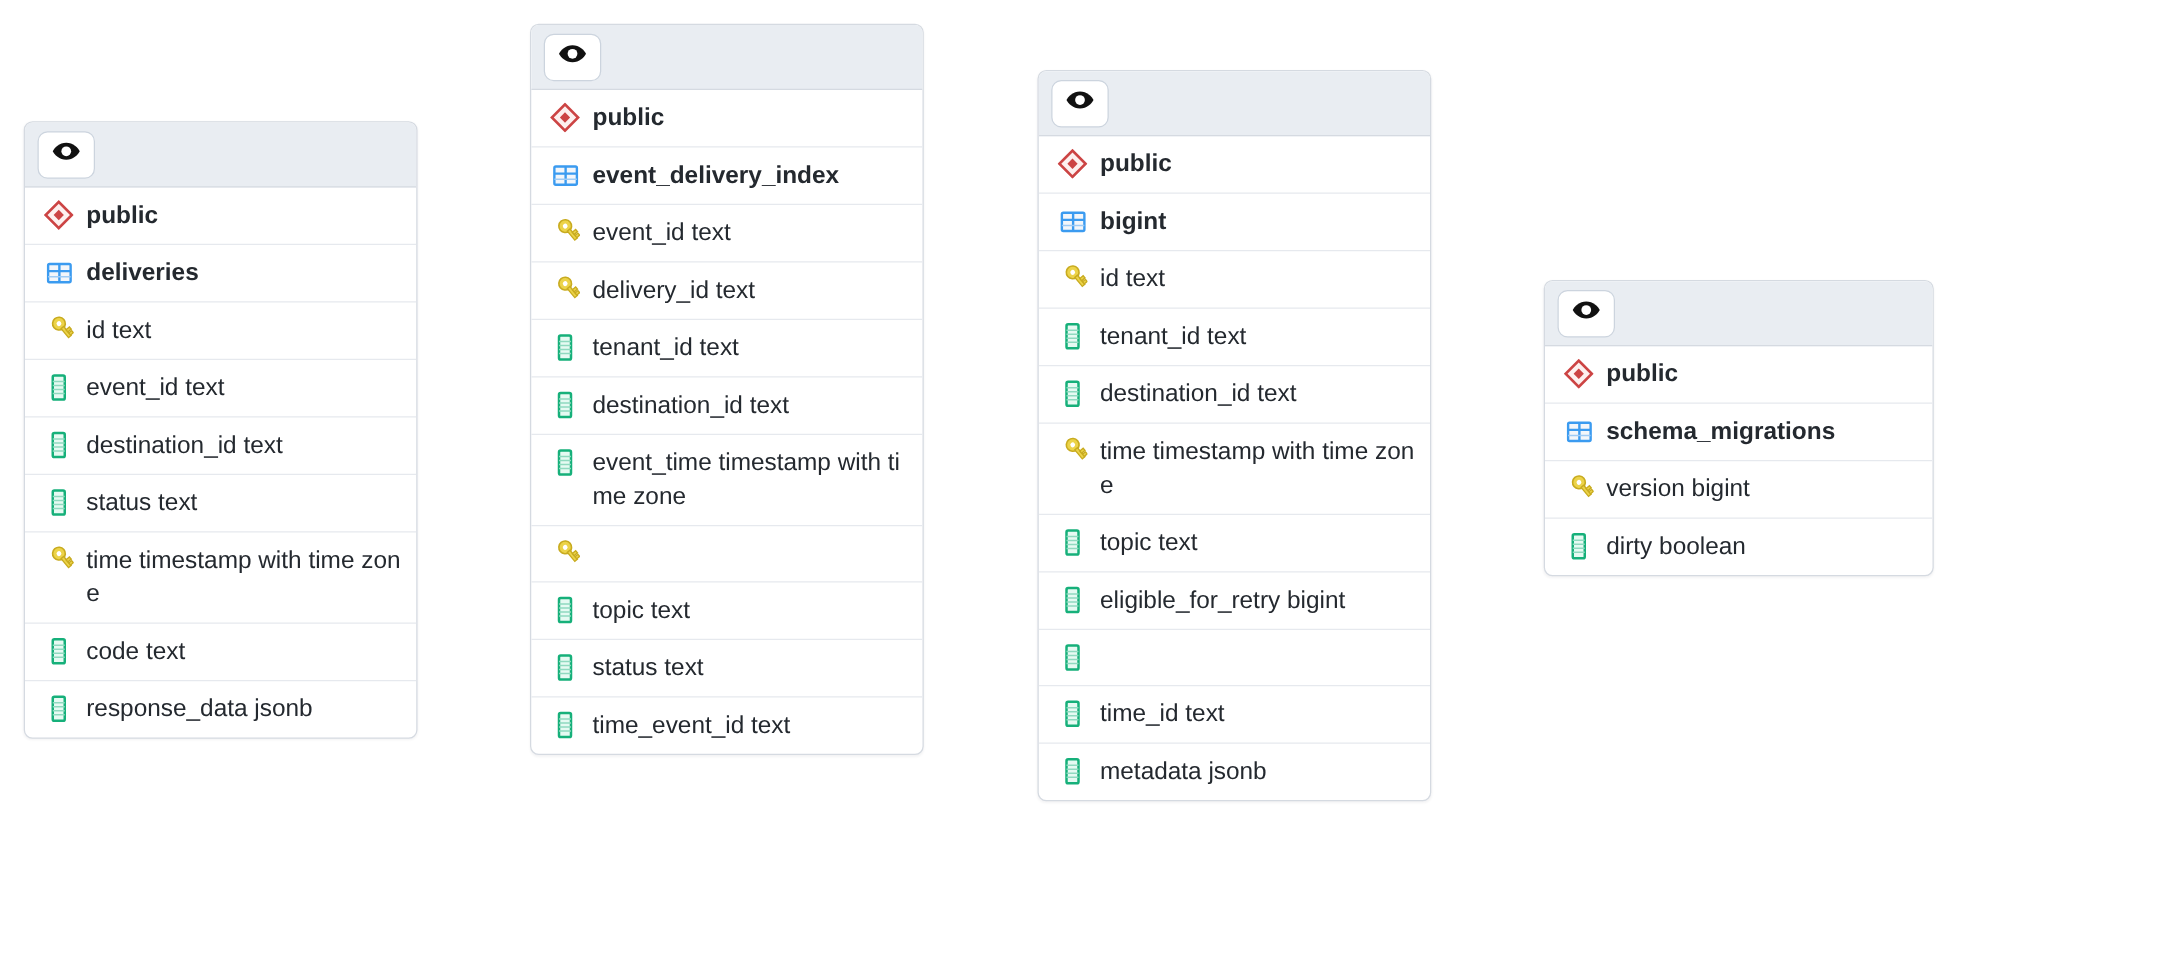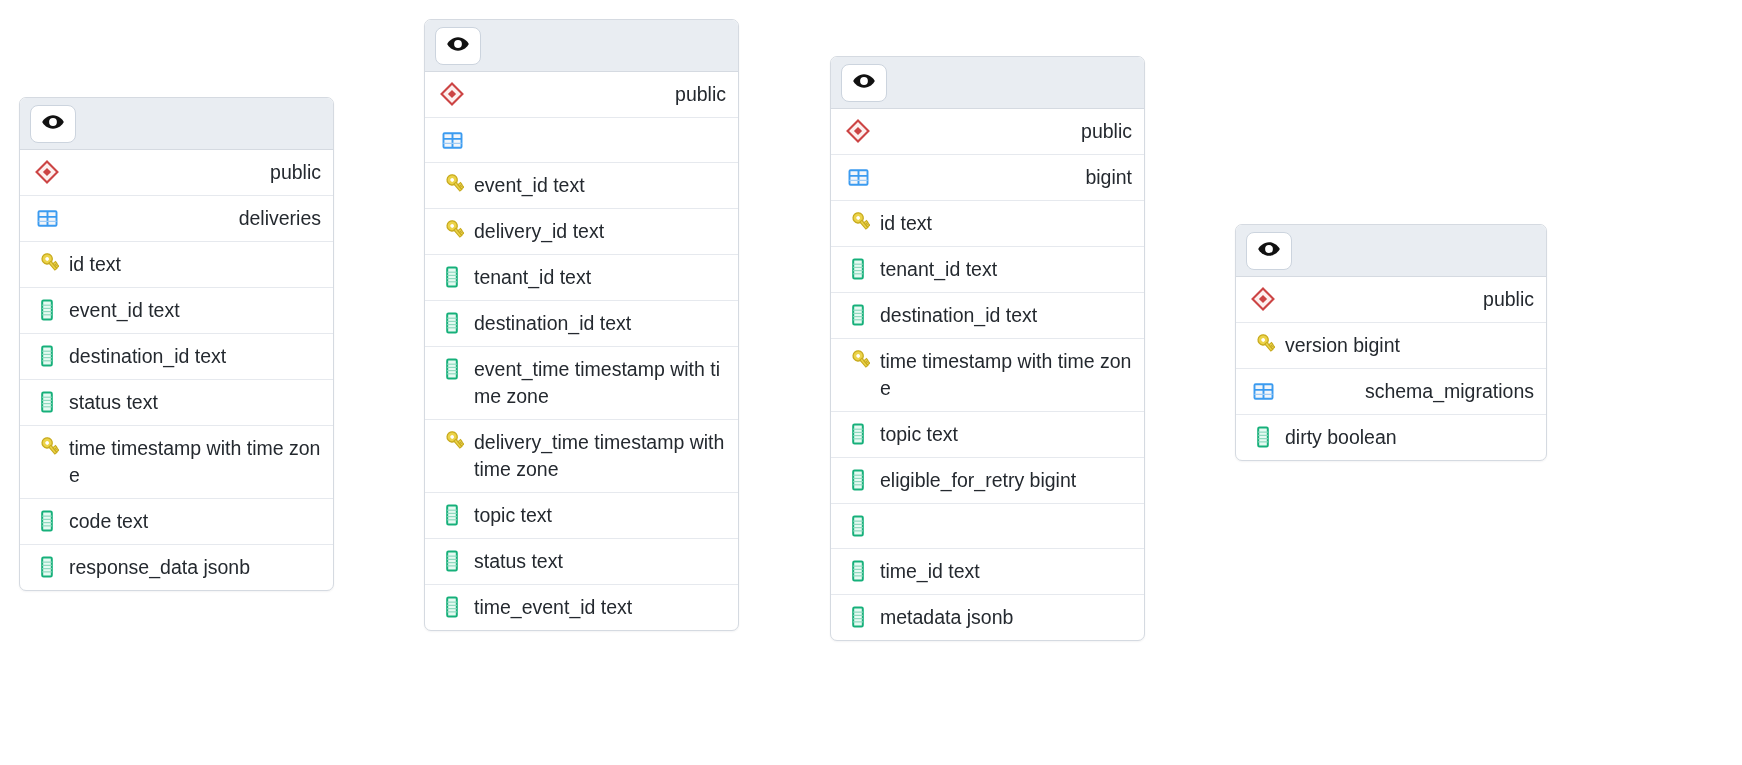--- a/index.html
+++ b/index.html
@@ -59,23 +59,22 @@
   }
   .row .lbl{
     font-size:19.5px;
     line-height:27px;
     color:#24292f;
     word-break:break-all;
     flex:1 1 auto;
   }
   .row.schema .lbl,
   .row.table .lbl{
-    font-weight:normal;
+    font-weight:bold;
     word-break:normal;
-    text-align:right;
   }
 </style>
 </head>
 <body>
 
 <div class="canvas">
     <div class="card" style="left: 19px; top: 97px; width: 315px;">
       <div class="card-header">
         <div class="eye-btn">
           <span><svg width="26" height="26" viewBox="0 0 26 26">
@@ -213,20 +212,21 @@
       </div>
       <div class="row table">
         <span class="ico">
           <svg width="23" height="23" viewBox="0 0 24 24">
             <rect x="2.6" y="4.4" width="18.8" height="15.2" rx="1.2" fill="#f3f6fa" stroke="#3b9bf0" stroke-width="2"></rect>
             <line x1="2.6" y1="10.3" x2="21.4" y2="10.3" stroke="#3b9bf0" stroke-width="2"></line>
             <line x1="12" y1="4.4" x2="12" y2="19.6" stroke="#3b9bf0" stroke-width="2"></line>
             <line x1="2.6" y1="15" x2="21.4" y2="15" stroke="#9ecbf5" stroke-width="1.3"></line>
           </svg>
         </span>
+        <span class="lbl">event_delivery_index</span>
       </div>
       <div class="row column">
         <span class="ico">
           <svg width="24" height="24" viewBox="0 0 24 24">
             <g transform="rotate(-40 12 12)">
               <circle cx="15.4" cy="8.2" r="5.1" fill="#ecd349" stroke="#c8ab1f" stroke-width="1.3"></circle>
               <circle cx="15.4" cy="8.2" r="1.9" fill="#ffffff"></circle>
               <rect x="14.1" y="12.4" width="2.7" height="9.3" fill="#ecd349" stroke="#c8ab1f" stroke-width="1.1"></rect>
               <rect x="16.6" y="15.6" width="3.5" height="2.3" fill="#ecd349" stroke="#c8ab1f" stroke-width="1.1"></rect>
               <rect x="16.6" y="19.0" width="3.0" height="2.2" fill="#ecd349" stroke="#c8ab1f" stroke-width="1.1"></rect>
@@ -290,21 +290,20 @@
           <svg width="24" height="24" viewBox="0 0 24 24">
             <g transform="rotate(-40 12 12)">
               <circle cx="15.4" cy="8.2" r="5.1" fill="#ecd349" stroke="#c8ab1f" stroke-width="1.3"></circle>
               <circle cx="15.4" cy="8.2" r="1.9" fill="#ffffff"></circle>
               <rect x="14.1" y="12.4" width="2.7" height="9.3" fill="#ecd349" stroke="#c8ab1f" stroke-width="1.1"></rect>
               <rect x="16.6" y="15.6" width="3.5" height="2.3" fill="#ecd349" stroke="#c8ab1f" stroke-width="1.1"></rect>
               <rect x="16.6" y="19.0" width="3.0" height="2.2" fill="#ecd349" stroke="#c8ab1f" stroke-width="1.1"></rect>
             </g>
           </svg>
         </span>
-        <span class="lbl">delivery_time timestamp with time zone</span>
       </div>
       <div class="row column">
         <span class="ico">
           <svg width="18" height="24" viewBox="0 0 18 24">
             <rect x="4.2" y="2.4" width="9.6" height="19.2" rx="1.3" fill="#e6faf2" stroke="#16b07a" stroke-width="2"></rect>
             <line x1="4.2" y1="7.2" x2="13.8" y2="7.2" stroke="#8fd9bf" stroke-width="1.2"></line>
             <line x1="4.2" y1="10.4" x2="13.8" y2="10.4" stroke="#8fd9bf" stroke-width="1.2"></line>
             <line x1="4.2" y1="13.6" x2="13.8" y2="13.6" stroke="#8fd9bf" stroke-width="1.2"></line>
             <line x1="4.2" y1="16.8" x2="13.8" y2="16.8" stroke="#8fd9bf" stroke-width="1.2"></line>
           </svg>
@@ -488,47 +487,47 @@
       </div>
       <div class="row schema">
         <span class="ico">
           <svg width="24" height="24" viewBox="0 0 24 24">
             <rect x="4.6" y="4.6" width="14.8" height="14.8" transform="rotate(45 12 12)" fill="#fdf0ef" stroke="#cc4444" stroke-width="2.1"></rect>
             <rect x="9.1" y="9.1" width="5.8" height="5.8" transform="rotate(45 12 12)" fill="#cc4444"></rect>
           </svg>
         </span>
         <span class="lbl">public</span>
       </div>
-      <div class="row column">
-        <span class="ico">
-          <svg width="24" height="24" viewBox="0 0 24 24">
-            <g transform="rotate(-40 12 12)">
-              <circle cx="15.4" cy="8.2" r="5.1" fill="#ecd349" stroke="#c8ab1f" stroke-width="1.3"></circle>
-              <circle cx="15.4" cy="8.2" r="1.9" fill="#ffffff"></circle>
-              <rect x="14.1" y="12.4" width="2.7" height="9.3" fill="#ecd349" stroke="#c8ab1f" stroke-width="1.1"></rect>
-              <rect x="16.6" y="15.6" width="3.5" height="2.3" fill="#ecd349" stroke="#c8ab1f" stroke-width="1.1"></rect>
-              <rect x="16.6" y="19.0" width="3.0" height="2.2" fill="#ecd349" stroke="#c8ab1f" stroke-width="1.1"></rect>
-            </g>
-          </svg>
-        </span>
-        <span class="lbl">version bigint</span>
-      </div>
       <div class="row table">
         <span class="ico">
           <svg width="23" height="23" viewBox="0 0 24 24">
             <rect x="2.6" y="4.4" width="18.8" height="15.2" rx="1.2" fill="#f3f6fa" stroke="#3b9bf0" stroke-width="2"></rect>
             <line x1="2.6" y1="10.3" x2="21.4" y2="10.3" stroke="#3b9bf0" stroke-width="2"></line>
             <line x1="12" y1="4.4" x2="12" y2="19.6" stroke="#3b9bf0" stroke-width="2"></line>
             <line x1="2.6" y1="15" x2="21.4" y2="15" stroke="#9ecbf5" stroke-width="1.3"></line>
           </svg>
         </span>
         <span class="lbl">schema_migrations</span>
       </div>
       <div class="row column">
         <span class="ico">
+          <svg width="24" height="24" viewBox="0 0 24 24">
+            <g transform="rotate(-40 12 12)">
+              <circle cx="15.4" cy="8.2" r="5.1" fill="#ecd349" stroke="#c8ab1f" stroke-width="1.3"></circle>
+              <circle cx="15.4" cy="8.2" r="1.9" fill="#ffffff"></circle>
+              <rect x="14.1" y="12.4" width="2.7" height="9.3" fill="#ecd349" stroke="#c8ab1f" stroke-width="1.1"></rect>
+              <rect x="16.6" y="15.6" width="3.5" height="2.3" fill="#ecd349" stroke="#c8ab1f" stroke-width="1.1"></rect>
+              <rect x="16.6" y="19.0" width="3.0" height="2.2" fill="#ecd349" stroke="#c8ab1f" stroke-width="1.1"></rect>
+            </g>
+          </svg>
+        </span>
+        <span class="lbl">version bigint</span>
+      </div>
+      <div class="row column">
+        <span class="ico">
           <svg width="18" height="24" viewBox="0 0 18 24">
             <rect x="4.2" y="2.4" width="9.6" height="19.2" rx="1.3" fill="#e6faf2" stroke="#16b07a" stroke-width="2"></rect>
             <line x1="4.2" y1="7.2" x2="13.8" y2="7.2" stroke="#8fd9bf" stroke-width="1.2"></line>
             <line x1="4.2" y1="10.4" x2="13.8" y2="10.4" stroke="#8fd9bf" stroke-width="1.2"></line>
             <line x1="4.2" y1="13.6" x2="13.8" y2="13.6" stroke="#8fd9bf" stroke-width="1.2"></line>
             <line x1="4.2" y1="16.8" x2="13.8" y2="16.8" stroke="#8fd9bf" stroke-width="1.2"></line>
           </svg>
         </span>
         <span class="lbl">dirty boolean</span>
       </div>

